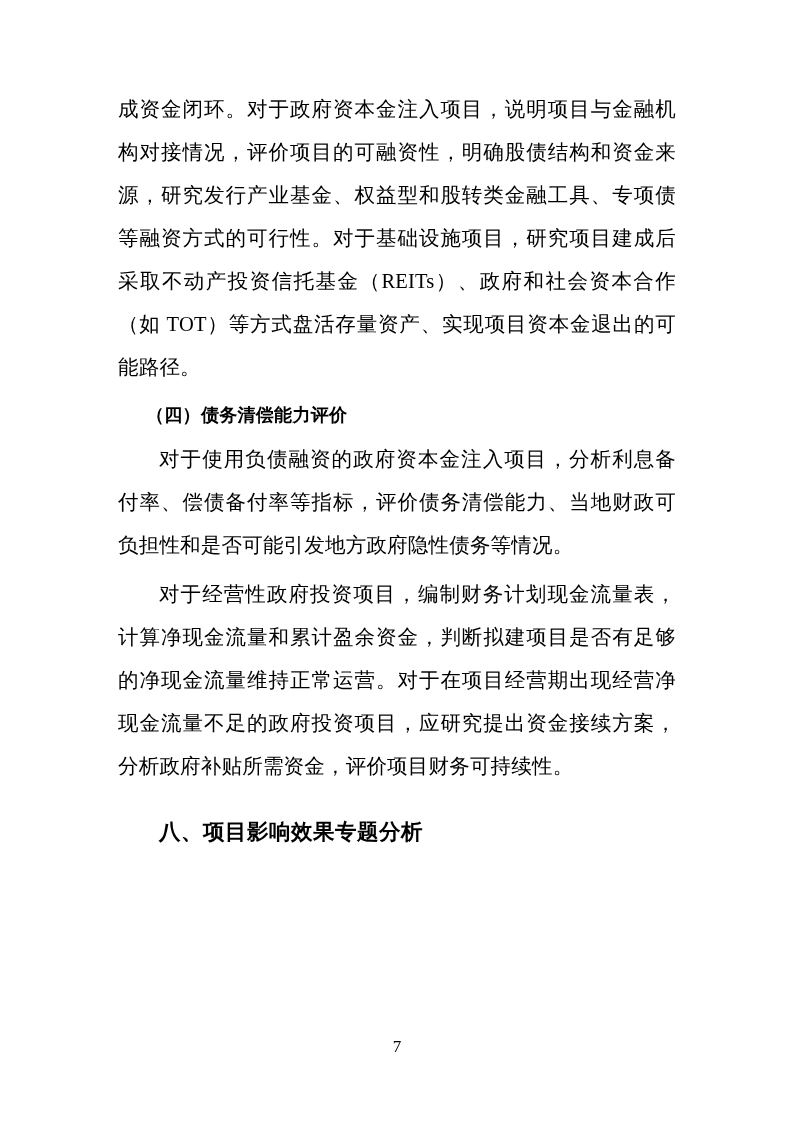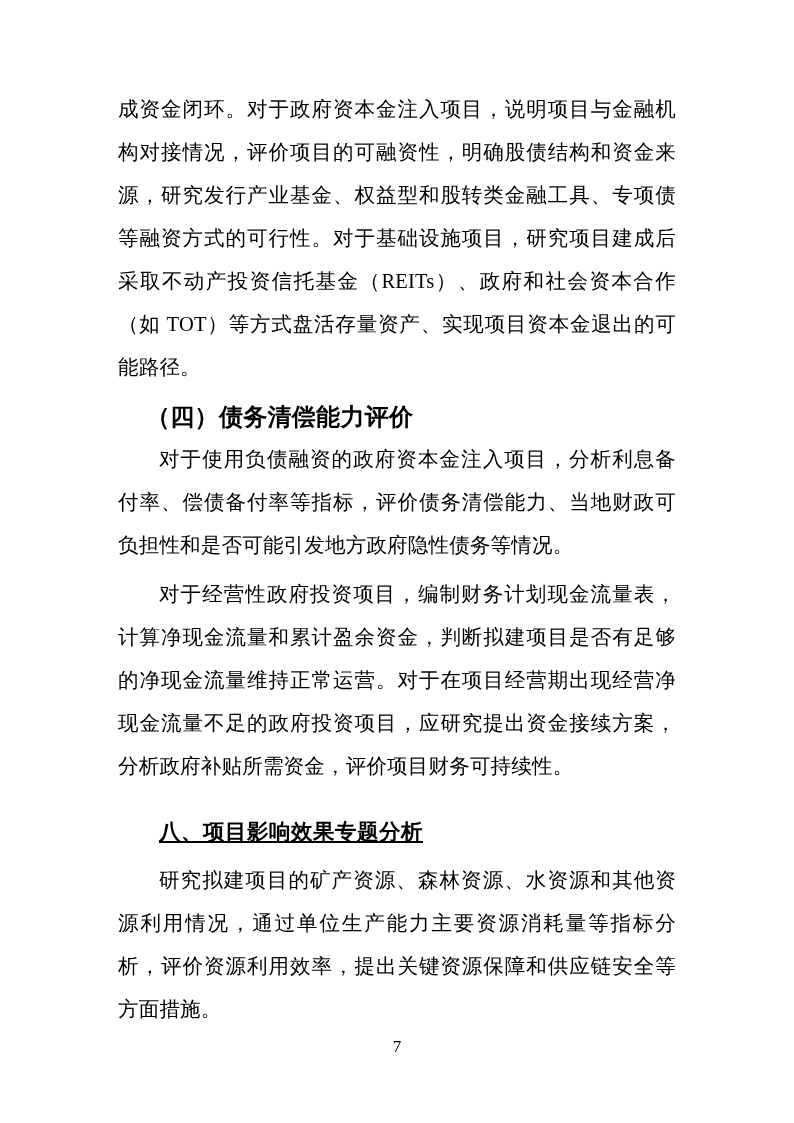--- a/index.html
+++ b/index.html
@@ -34,36 +34,35 @@
     text-align: justify;
     text-justify: inter-ideograph;
     letter-spacing: 0.2px;
     text-indent: 0;
   }
   p.indent {
     text-indent: 41px;
   }
   p.heading-sub {
     margin: 0;
-    font-size: 24px;
+    font-size: 18px;
     line-height: 43px;
     text-indent: 28px;
-    font-family: Liberation Sans, sans-serif;
+    font-family: Liberation Mono, monospace;
     font-weight: 600;
     letter-spacing: 0.3px;
   }
   p.heading-main {
     margin: 0;
     font-size: 21.5px;
     line-height: 43px;
     text-indent: 41px;
     font-family: "DejaVu Sans", "Liberation Sans", sans-serif;
     font-weight: 700;
     letter-spacing: 0.5px;
-    text-decoration: underline;
   }
   .spacer-sm {
     height: 6px;
   }
   .spacer-md {
     height: 22px;
   }
   .page-number {
     position: absolute;
     bottom: 66px;
@@ -94,17 +93,16 @@
 
     <p class="body-text indent">对于经营性政府投资项目，编制财务计划现金流量表，计算净现金流量和累计盈余资金，判断拟建项目是否有足够的净现金流量维持正常运营。对于在项目经营期出现经营净现金流量不足的政府投资项目，应研究提出资金接续方案，分析政府补贴所需资金，评价项目财务可持续性。</p>
 
     <div class="spacer-md"></div>
 
     <p class="heading-main">八、项目影响效果专题分析</p>
 
     <div class="spacer-sm"></div>
 
 
-    <p class="body-text indent">研究拟建项目的矿产资源、森林资源、水资源和其他资源利用情况，通过单位生产能力主要资源消耗量等指标分析，评价资源利用效率，提出关键资源保障和供应链安全等方面措施。</p>
 
   </div>
   <div class="page-number">7</div>
 </div>
 
 </body></html>

